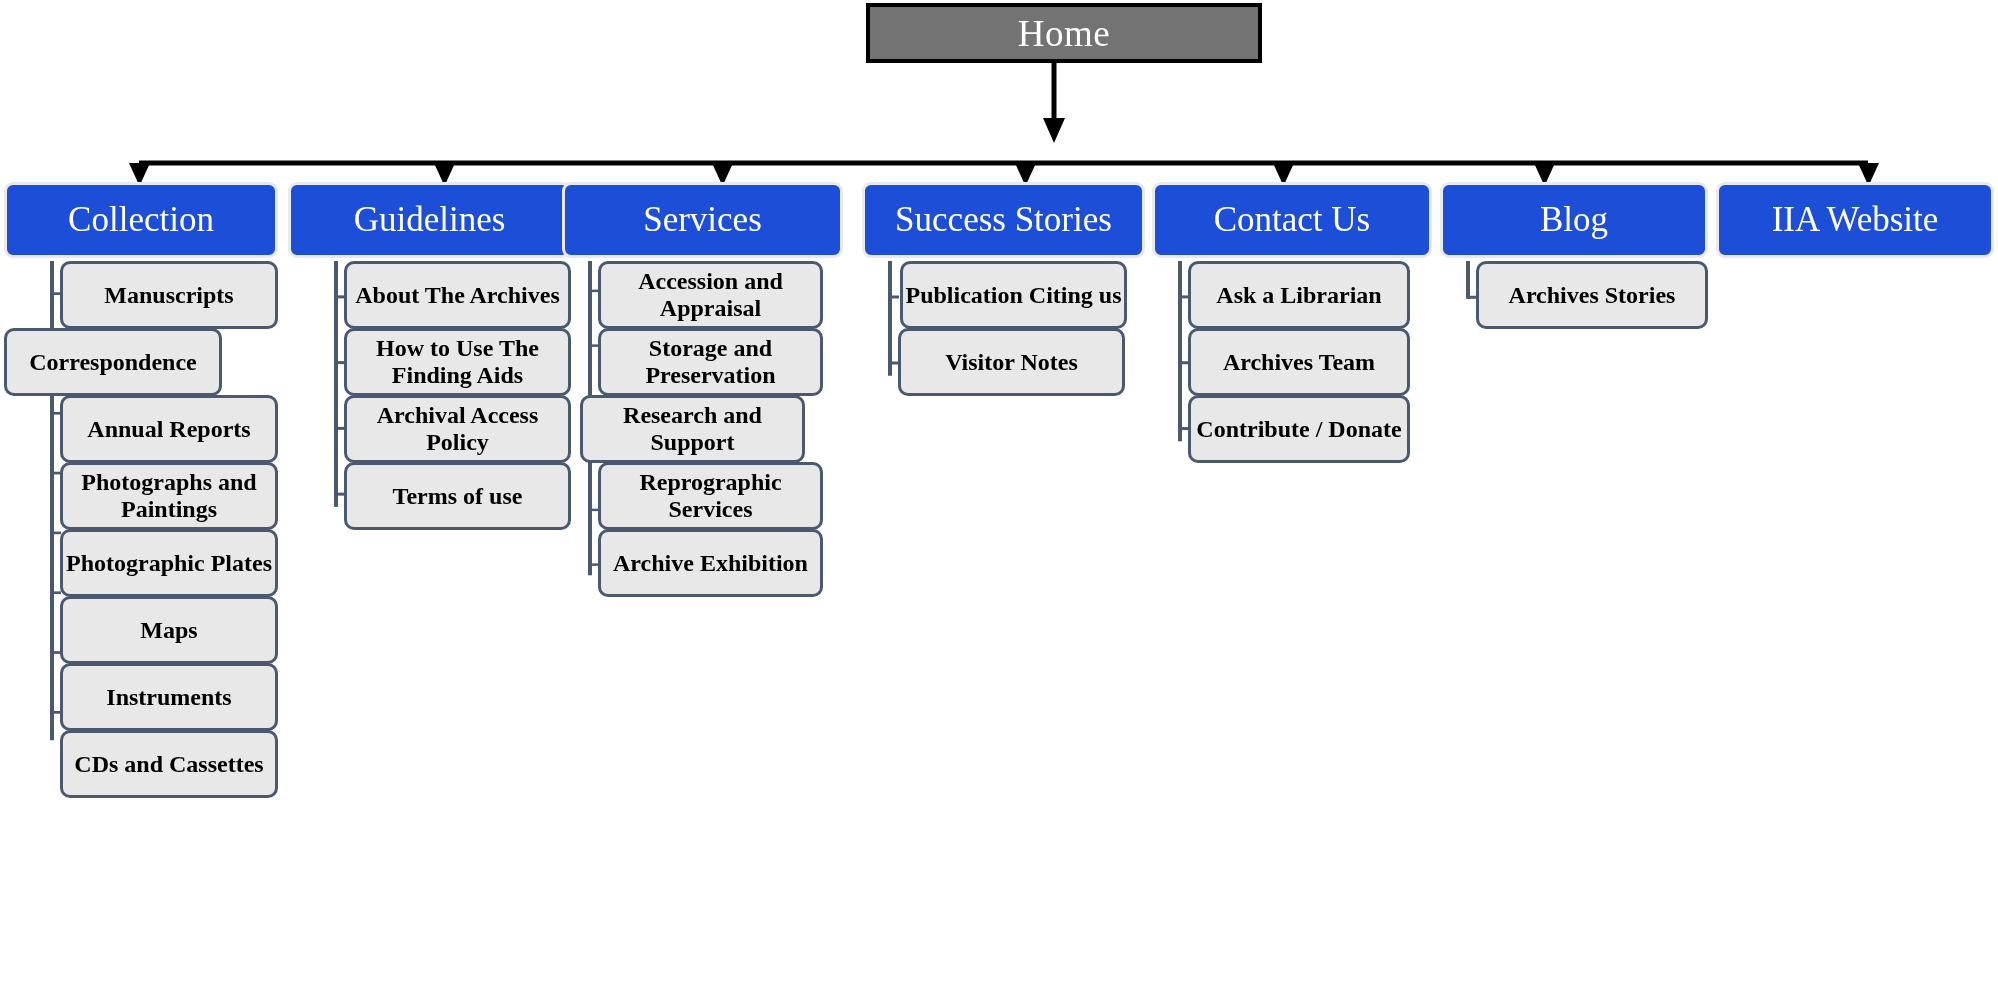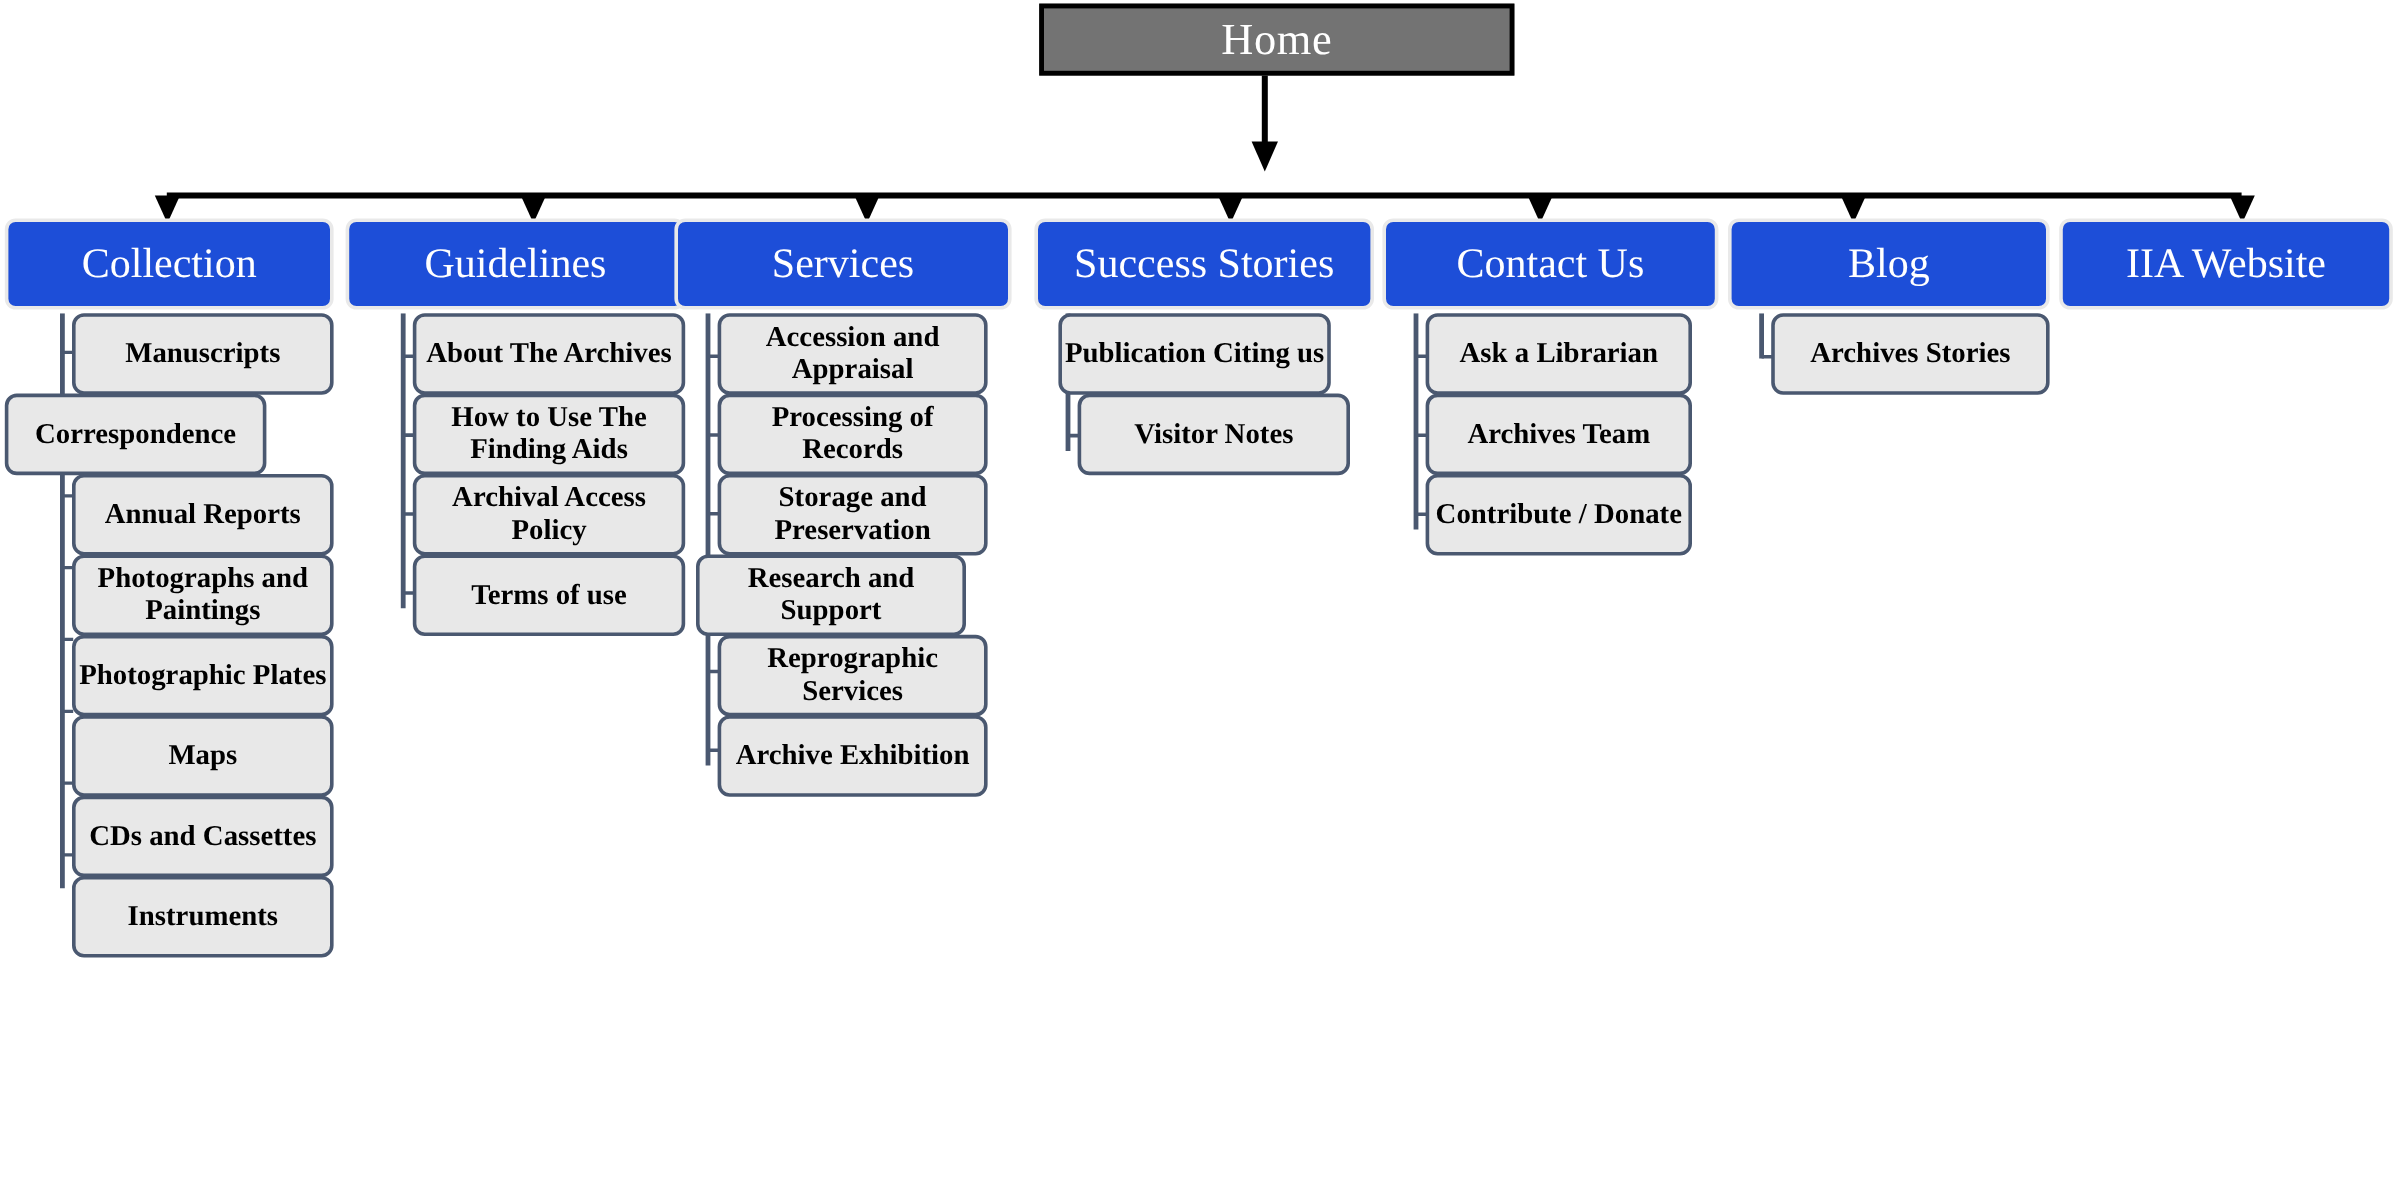--- a/index.html
+++ b/index.html
@@ -106,22 +106,22 @@
         <line x1="48" y1="488" x2="57" y2="488" stroke="#4a5870" stroke-width="4"></line>
         <line x1="48" y1="576" x2="57" y2="576" stroke="#4a5870" stroke-width="4"></line>
         <line x1="48" y1="664" x2="57" y2="664" stroke="#4a5870" stroke-width="4"></line>
       </svg>
       <div class="child" style="margin-left:56px;width:218px;height:68px;">Manuscripts</div>
       <div class="child" style="width:218px;height:68px;">Correspondence</div>
       <div class="child" style="margin-left:56px;width:218px;height:68px;">Annual Reports</div>
       <div class="child" style="margin-left:56px;width:218px;height:68px;">Photographs and Paintings</div>
       <div class="child" style="margin-left:56px;width:218px;height:68px;">Photographic Plates</div>
       <div class="child" style="margin-left:56px;width:218px;height:68px;">Maps</div>
+      <div class="child" style="margin-left:56px;width:218px;height:68px;">Instruments</div>
       <div class="child" style="margin-left:56px;width:218px;height:68px;">CDs and Cassettes</div>
-      <div class="child" style="margin-left:56px;width:218px;height:68px;">Instruments</div>
     </div>
   </div>
 
   <div class="col" id="col1" style="left:288px;width:283px;">
     <div class="level2" style="width:283px;">Guidelines</div>
     <div class="children">
       <svg class="trunk" viewBox="0 0 283 360" preserveAspectRatio="none" xmlns="http://www.w3.org/2000/svg">
         <line x1="48" y1="0" x2="48" y2="329" stroke="#4a5870" stroke-width="4"></line>
         <line x1="48" y1="48" x2="57" y2="48" stroke="#4a5870" stroke-width="4"></line>
         <line x1="48" y1="136" x2="57" y2="136" stroke="#4a5870" stroke-width="4"></line>
@@ -141,37 +141,36 @@
       <svg class="trunk" viewBox="0 0 281 540" preserveAspectRatio="none" xmlns="http://www.w3.org/2000/svg">
         <line x1="28" y1="0" x2="28" y2="505" stroke="#4a5870" stroke-width="4"></line>
         <line x1="28" y1="48" x2="37" y2="48" stroke="#4a5870" stroke-width="4"></line>
         <line x1="28" y1="136" x2="37" y2="136" stroke="#4a5870" stroke-width="4"></line>
         <line x1="28" y1="224" x2="37" y2="224" stroke="#4a5870" stroke-width="4"></line>
         <line x1="28" y1="312" x2="37" y2="312" stroke="#4a5870" stroke-width="4"></line>
         <line x1="28" y1="400" x2="37" y2="400" stroke="#4a5870" stroke-width="4"></line>
         <line x1="28" y1="488" x2="37" y2="488" stroke="#4a5870" stroke-width="4"></line>
       </svg>
       <div class="child" style="margin-left:36px;width:225px;height:68px;">Accession and Appraisal</div>
-      <div class="child" style="margin-left:36px;width:225px;height:68px;">Processing of Records</div>
       <div class="child" style="margin-left:36px;width:225px;height:68px;">Storage and Preservation</div>
       <div class="child" style="margin-left:18px;width:225px;height:68px;">Research and Support</div>
       <div class="child" style="margin-left:36px;width:225px;height:68px;">Reprographic Services</div>
       <div class="child" style="margin-left:36px;width:225px;height:68px;">Archive Exhibition</div>
     </div>
   </div>
 
   <div class="col" id="col3" style="left:862px;width:283px;">
     <div class="level2" style="width:283px;text-align:right;">Success Stories</div>
     <div class="children">
       <svg class="trunk" viewBox="0 0 283 180" preserveAspectRatio="none" xmlns="http://www.w3.org/2000/svg">
         <line x1="28" y1="0" x2="28" y2="153" stroke="#4a5870" stroke-width="4"></line>
         <line x1="28" y1="48" x2="37" y2="48" stroke="#4a5870" stroke-width="4"></line>
         <line x1="28" y1="136" x2="37" y2="136" stroke="#4a5870" stroke-width="4"></line>
       </svg>
-      <div class="child" style="margin-left:20px;width:227px;height:68px;">Publication Citing us</div>
+      <div class="child" style="margin-left:38px;width:227px;height:68px;">Publication Citing us</div>
       <div class="child" style="margin-left:36px;width:227px;height:68px;">Visitor Notes</div>
     </div>
   </div>
 
   <div class="col" id="col4" style="left:1152px;width:280px;">
     <div class="level2" style="width:280px;">Contact Us</div>
     <div class="children">
       <svg class="trunk" viewBox="0 0 280 270" preserveAspectRatio="none" xmlns="http://www.w3.org/2000/svg">
         <line x1="28" y1="0" x2="28" y2="241" stroke="#4a5870" stroke-width="4"></line>
         <line x1="28" y1="48" x2="37" y2="48" stroke="#4a5870" stroke-width="4"></line>

